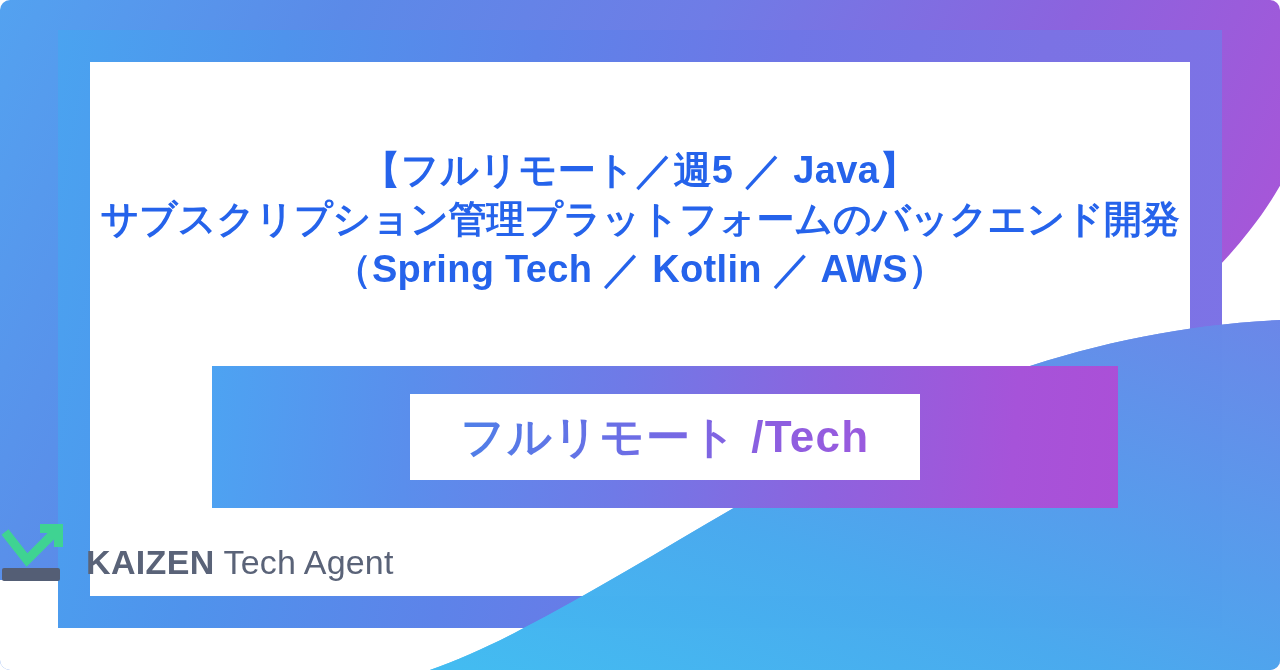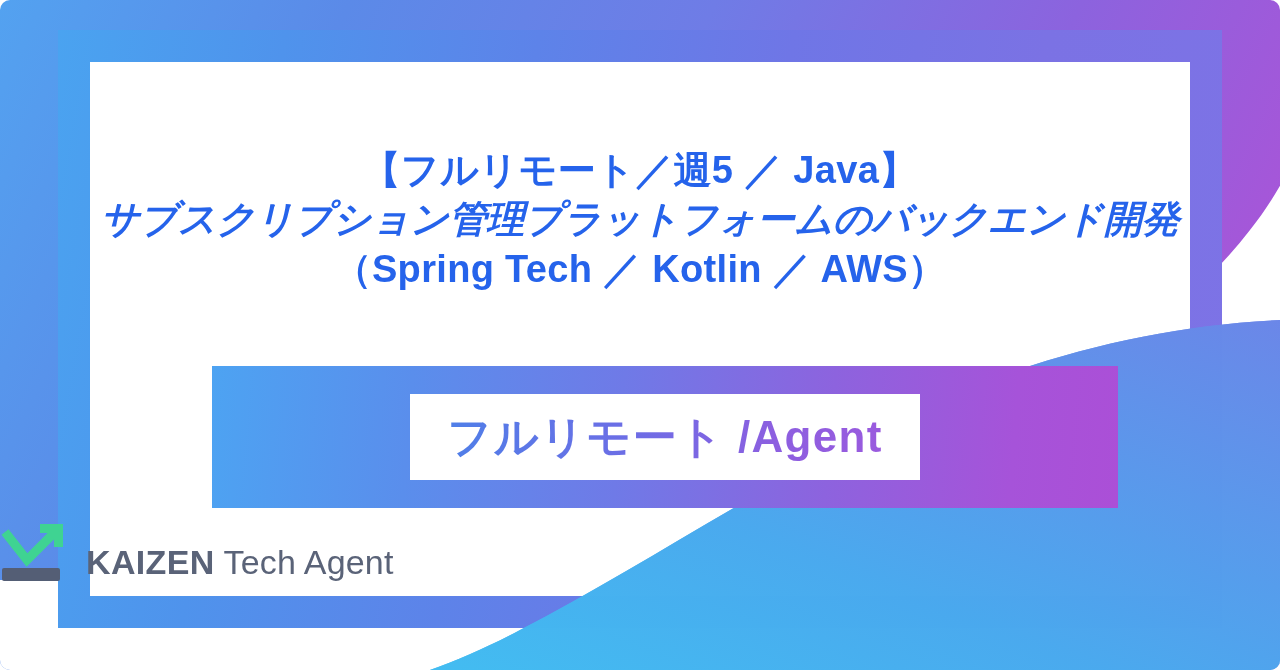--- a/index.html
+++ b/index.html
@@ -79,21 +79,21 @@
     color:#2563eb;
     letter-spacing:0.02em;
     width:100%;
   }
   .title-line {
     display:block;
     font-weight:700;
     white-space:nowrap;
   }
   .title-line-1 { font-size:38px; }
-  .title-line-2 { font-size:38px; letter-spacing:-0.005em;font-style:italic; }
+  .title-line-2 { font-size:38px; letter-spacing:-0.005em; }
   .title-line-3 { font-size:38px; }
 
   
   .badge-bar {
     position:absolute;
     left:212px; top:366px;
     width:906px; height:142px;
     background:linear-gradient(95deg,
       #4da3f2 0%,
       #5a8eec 22%,
@@ -185,21 +185,21 @@
   <div class="content">
 
     <div class="title-block">
       <span class="title-line title-line-1">【フルリモート／週5 ／ Java】</span>
       <span class="title-line title-line-2">サブスクリプション管理プラットフォームのバックエンド開発</span>
       <span class="title-line title-line-3">（Spring Tech ／ Kotlin ／ AWS）</span>
     </div>
 
     <div class="badge-bar">
       <div class="badge-inner">
-        <span class="badge-text">フルリモート /Agent</span>
+        <span class="badge-text">フルリモート /Tech</span>
       </div>
     </div>
 
     <div class="logo">
       <span class="logo-mark">
         <svg viewBox="0 0 72 66" xmlns="http://www.w3.org/2000/svg">
           <path d="M 5 14 L 27 42 L 58 11" fill="none" stroke="#3fd392" stroke-width="9" stroke-linecap="butt" stroke-linejoin="miter"></path>
           <path d="M 40 6 L 63 6 L 63 29 L 54 29 L 54 15 L 40 15 Z" fill="#3fd392"></path>
           <rect x="2" y="50" width="58" height="13" rx="2" fill="#545e75"></rect>
         </svg>

